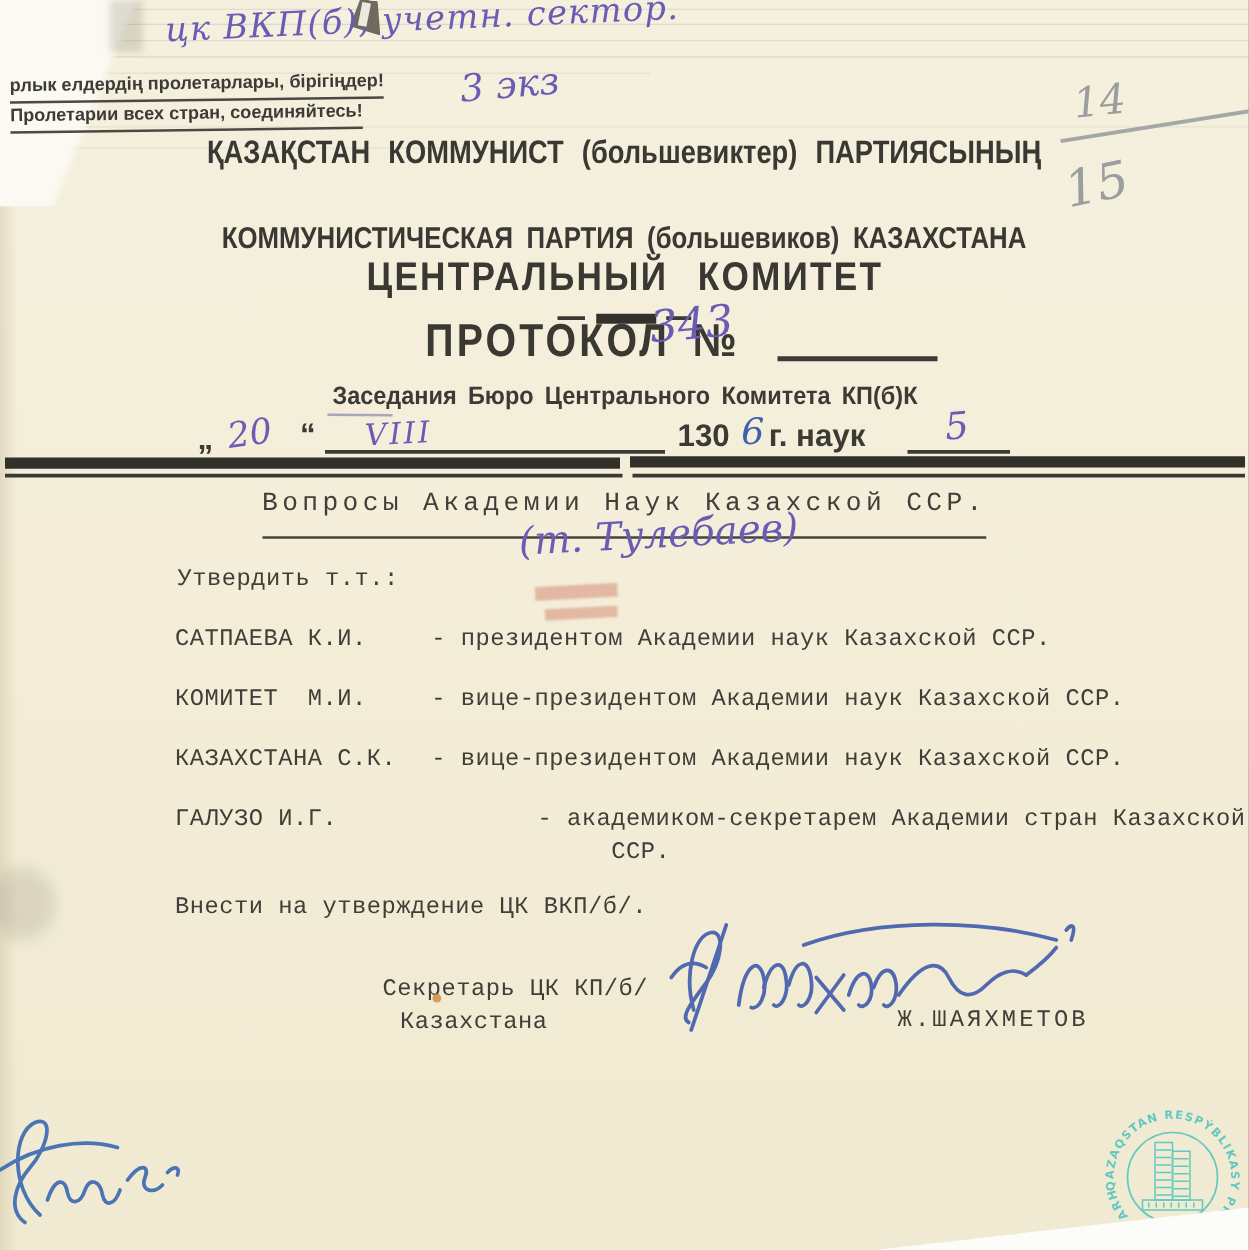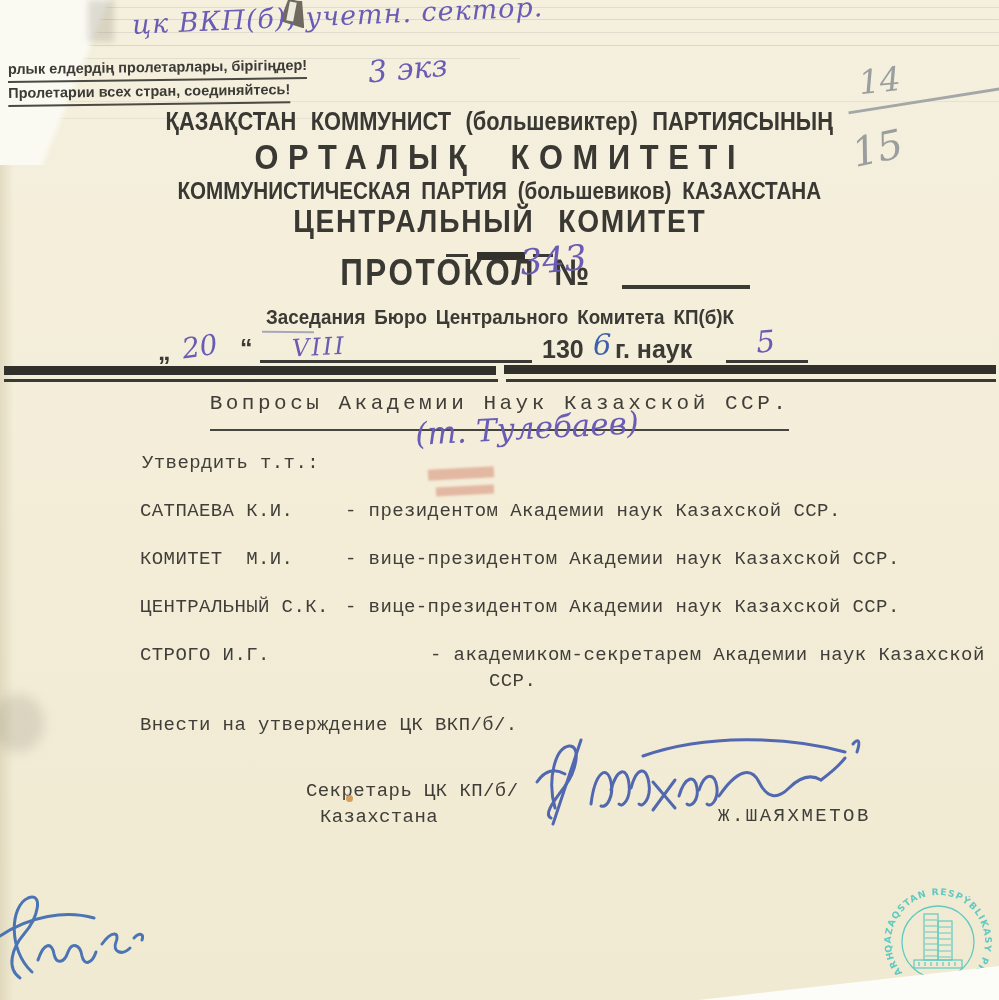--- a/index.html
+++ b/index.html
@@ -76,23 +76,20 @@
     <span>рлык елдердің пролетарлары, бірігіңдер!</span><br>
     <span>Пролетарии всех стран, соединяйтесь!</span>
   </div>
 
   <div class="abs hw violet" style="left:368px;top:54px;font-size:30px;transform:rotate(-5deg)">3 экз</div>
 
 
   <div class="abs hdr" style="top:106px;font-size:26px">
     <span style="transform:scaleX(.84);word-spacing:10px">ҚАЗАҚСТАН КОММУНИСТ (большевиктер) ПАРТИЯСЫНЫҢ</span>
   </div>
-  <div class="abs hdr" style="top:137px;font-size:35px">
-    <span style="transform:scaleX(.88);letter-spacing:11px;word-spacing:18px">ОРТАЛЫҚ КОМИТЕТІ</span>
-  </div>
   <div class="abs hdr" style="top:177px;font-size:24px">
     <span style="transform:scaleX(.86);word-spacing:6px">КОММУНИСТИЧЕСКАЯ ПАРТИЯ (большевиков) КАЗАХСТАНА</span>
   </div>
   <div class="abs hdr" style="top:203px;font-size:32px">
     <span style="transform:scaleX(.88);letter-spacing:2px;word-spacing:16px">ЦЕНТРАЛЬНЫЙ КОМИТЕТ</span>
   </div>
 
   <div class="abs" style="left:0;right:0;top:246px;text-align:center">
     <span style="display:inline-block;width:22px;height:3px;background:#3a3934;vertical-align:middle;margin:0 4px"></span>
     <span style="display:inline-block;width:48px;height:8px;background:#32312c;vertical-align:middle"></span>
@@ -140,26 +137,26 @@
 
   <div class="row" style="top:500px">
     <span class="mono nm">САТПАЕВА К.И.</span>
     <span class="mono ps">- президентом Академии наук Казахской ССР.</span>
   </div>
   <div class="row" style="top:548px">
     <span class="mono nm">КОМИТЕТ  М.И.</span>
     <span class="mono ps">- вице-президентом Академии наук Казахской ССР.</span>
   </div>
   <div class="row" style="top:596px">
-    <span class="mono nm">ЦЕНТРАЛЬНЫЙ С.К.</span>
+    <span class="mono nm">КАЗАХСТАНА С.К.</span>
     <span class="mono ps">- вице-президентом Академии наук Казахской ССР.</span>
   </div>
   <div class="row" style="top:644px">
-    <span class="mono nm">СТРОГО И.Г.</span>
-    <span class="mono ps" style="left:430px">- академиком-секретарем Академии наук Казахской</span>
+    <span class="mono nm">ГАЛУЗО И.Г.</span>
+    <span class="mono ps" style="left:430px">- академиком-секретарем Академии стран Казахской</span>
   </div>
   <div class="abs mono" style="left:489px;top:670px">ССР.</div>
 
   <div class="abs mono" style="left:140px;top:714px">Внести на утверждение ЦК ВКП/б/.</div>
 
   <div class="abs mono" style="left:306px;top:780px">Секретарь ЦК КП/б/</div>
   <div class="abs mono" style="left:320px;top:806px">Казахстана</div>
   <div class="abs mono" style="left:718px;top:805px;letter-spacing:2.5px">Ж.ШАЯХМЕТОВ</div>
   <div class="abs" style="left:346px;top:795px;width:7px;height:7px;border-radius:50%;background:#cf8f45;opacity:.85"></div>
 

